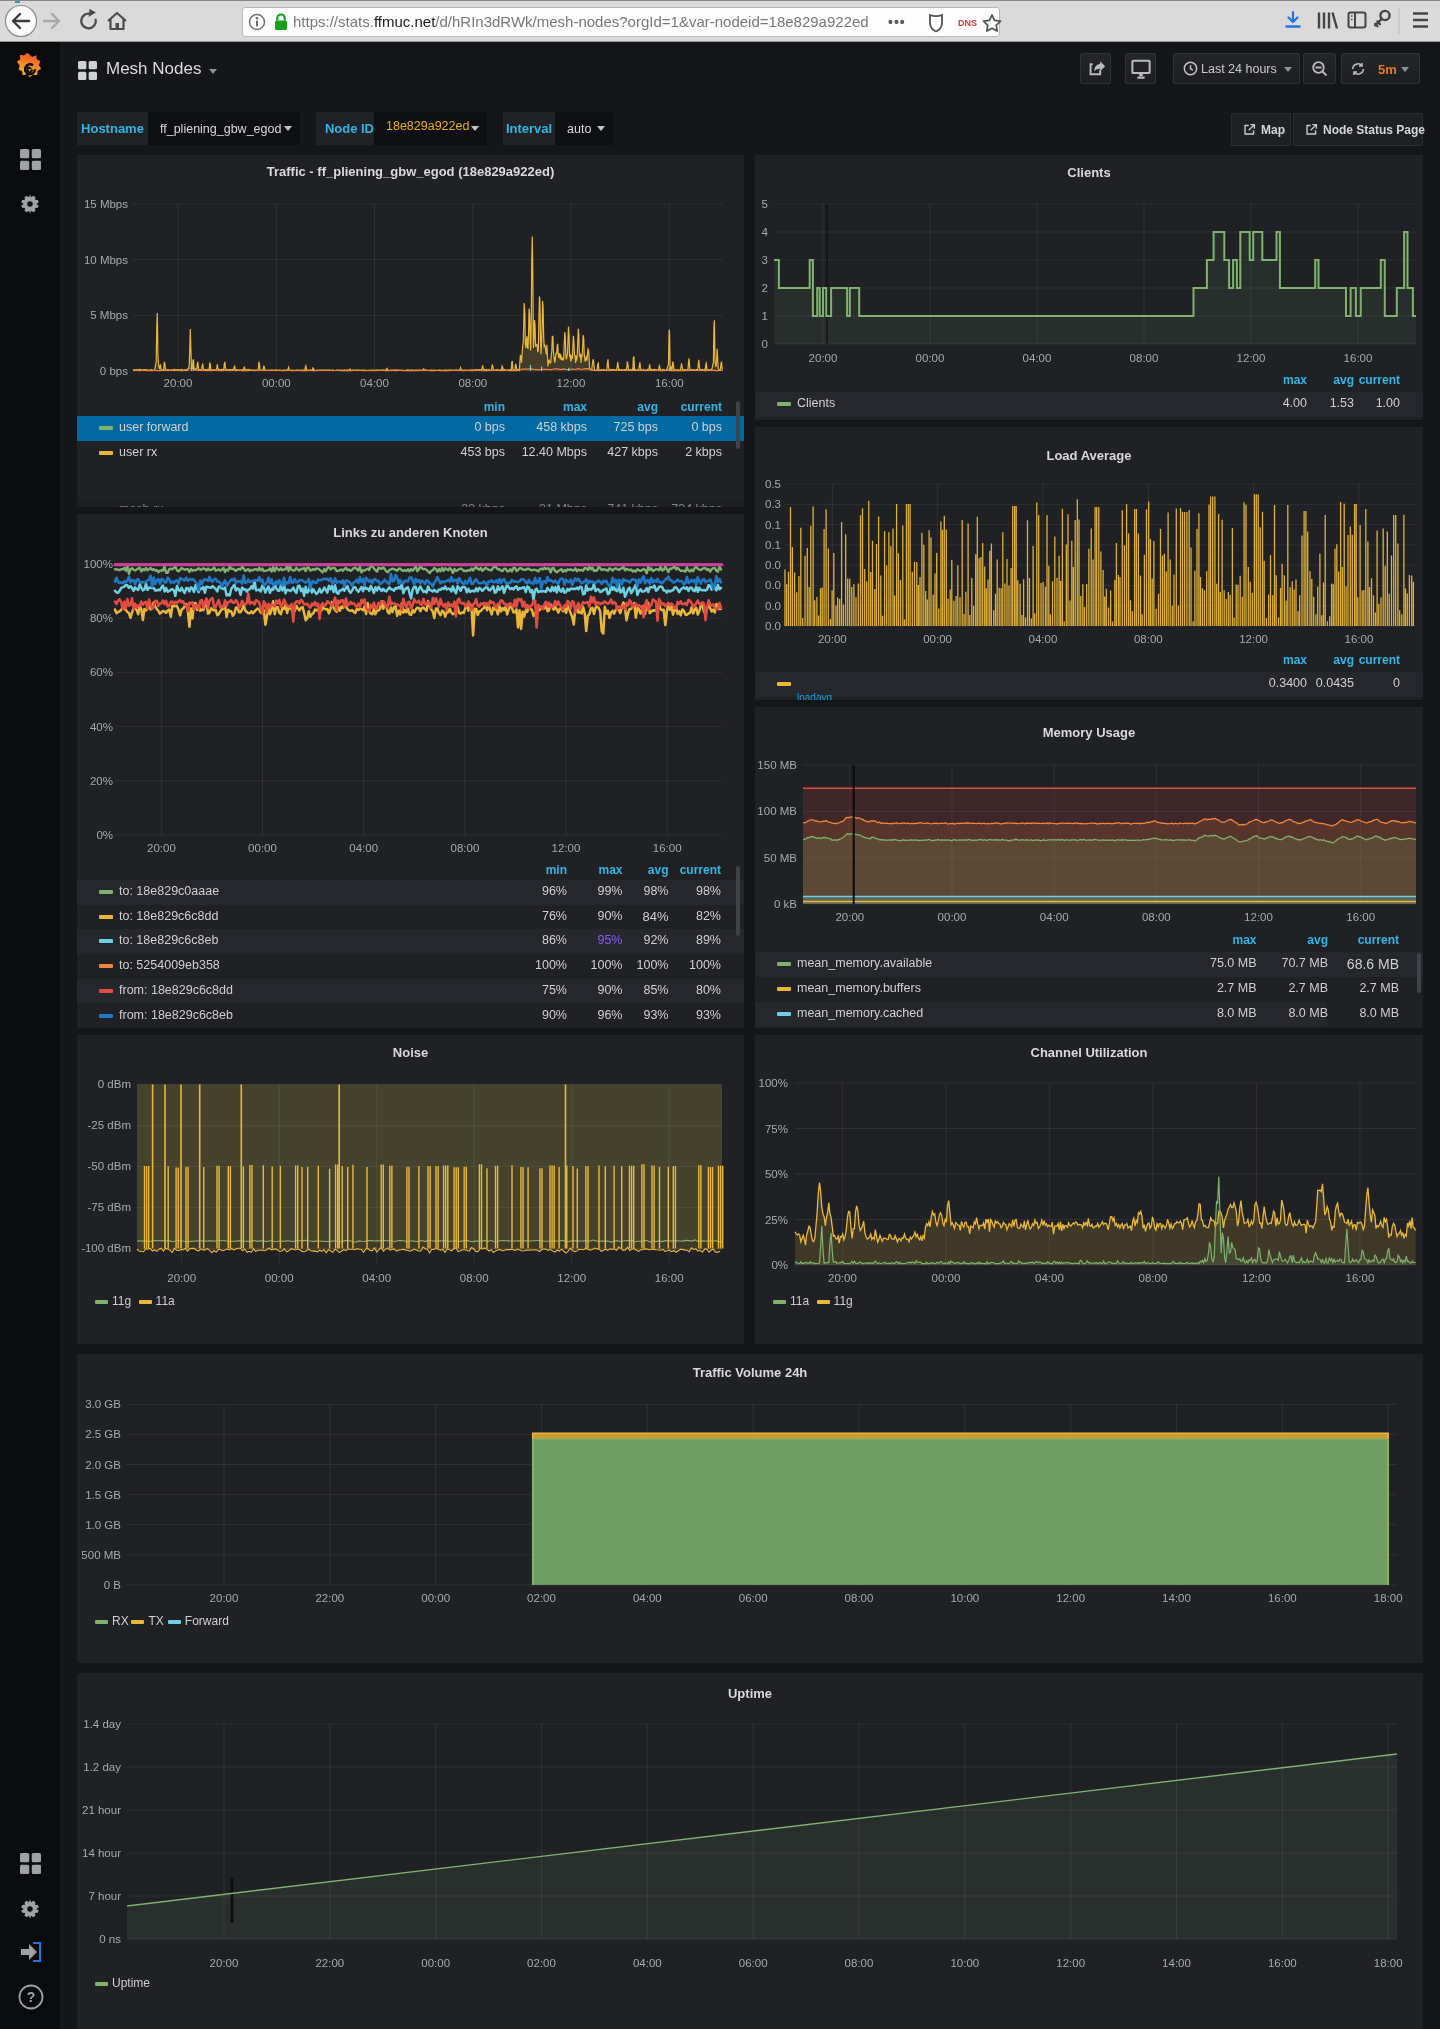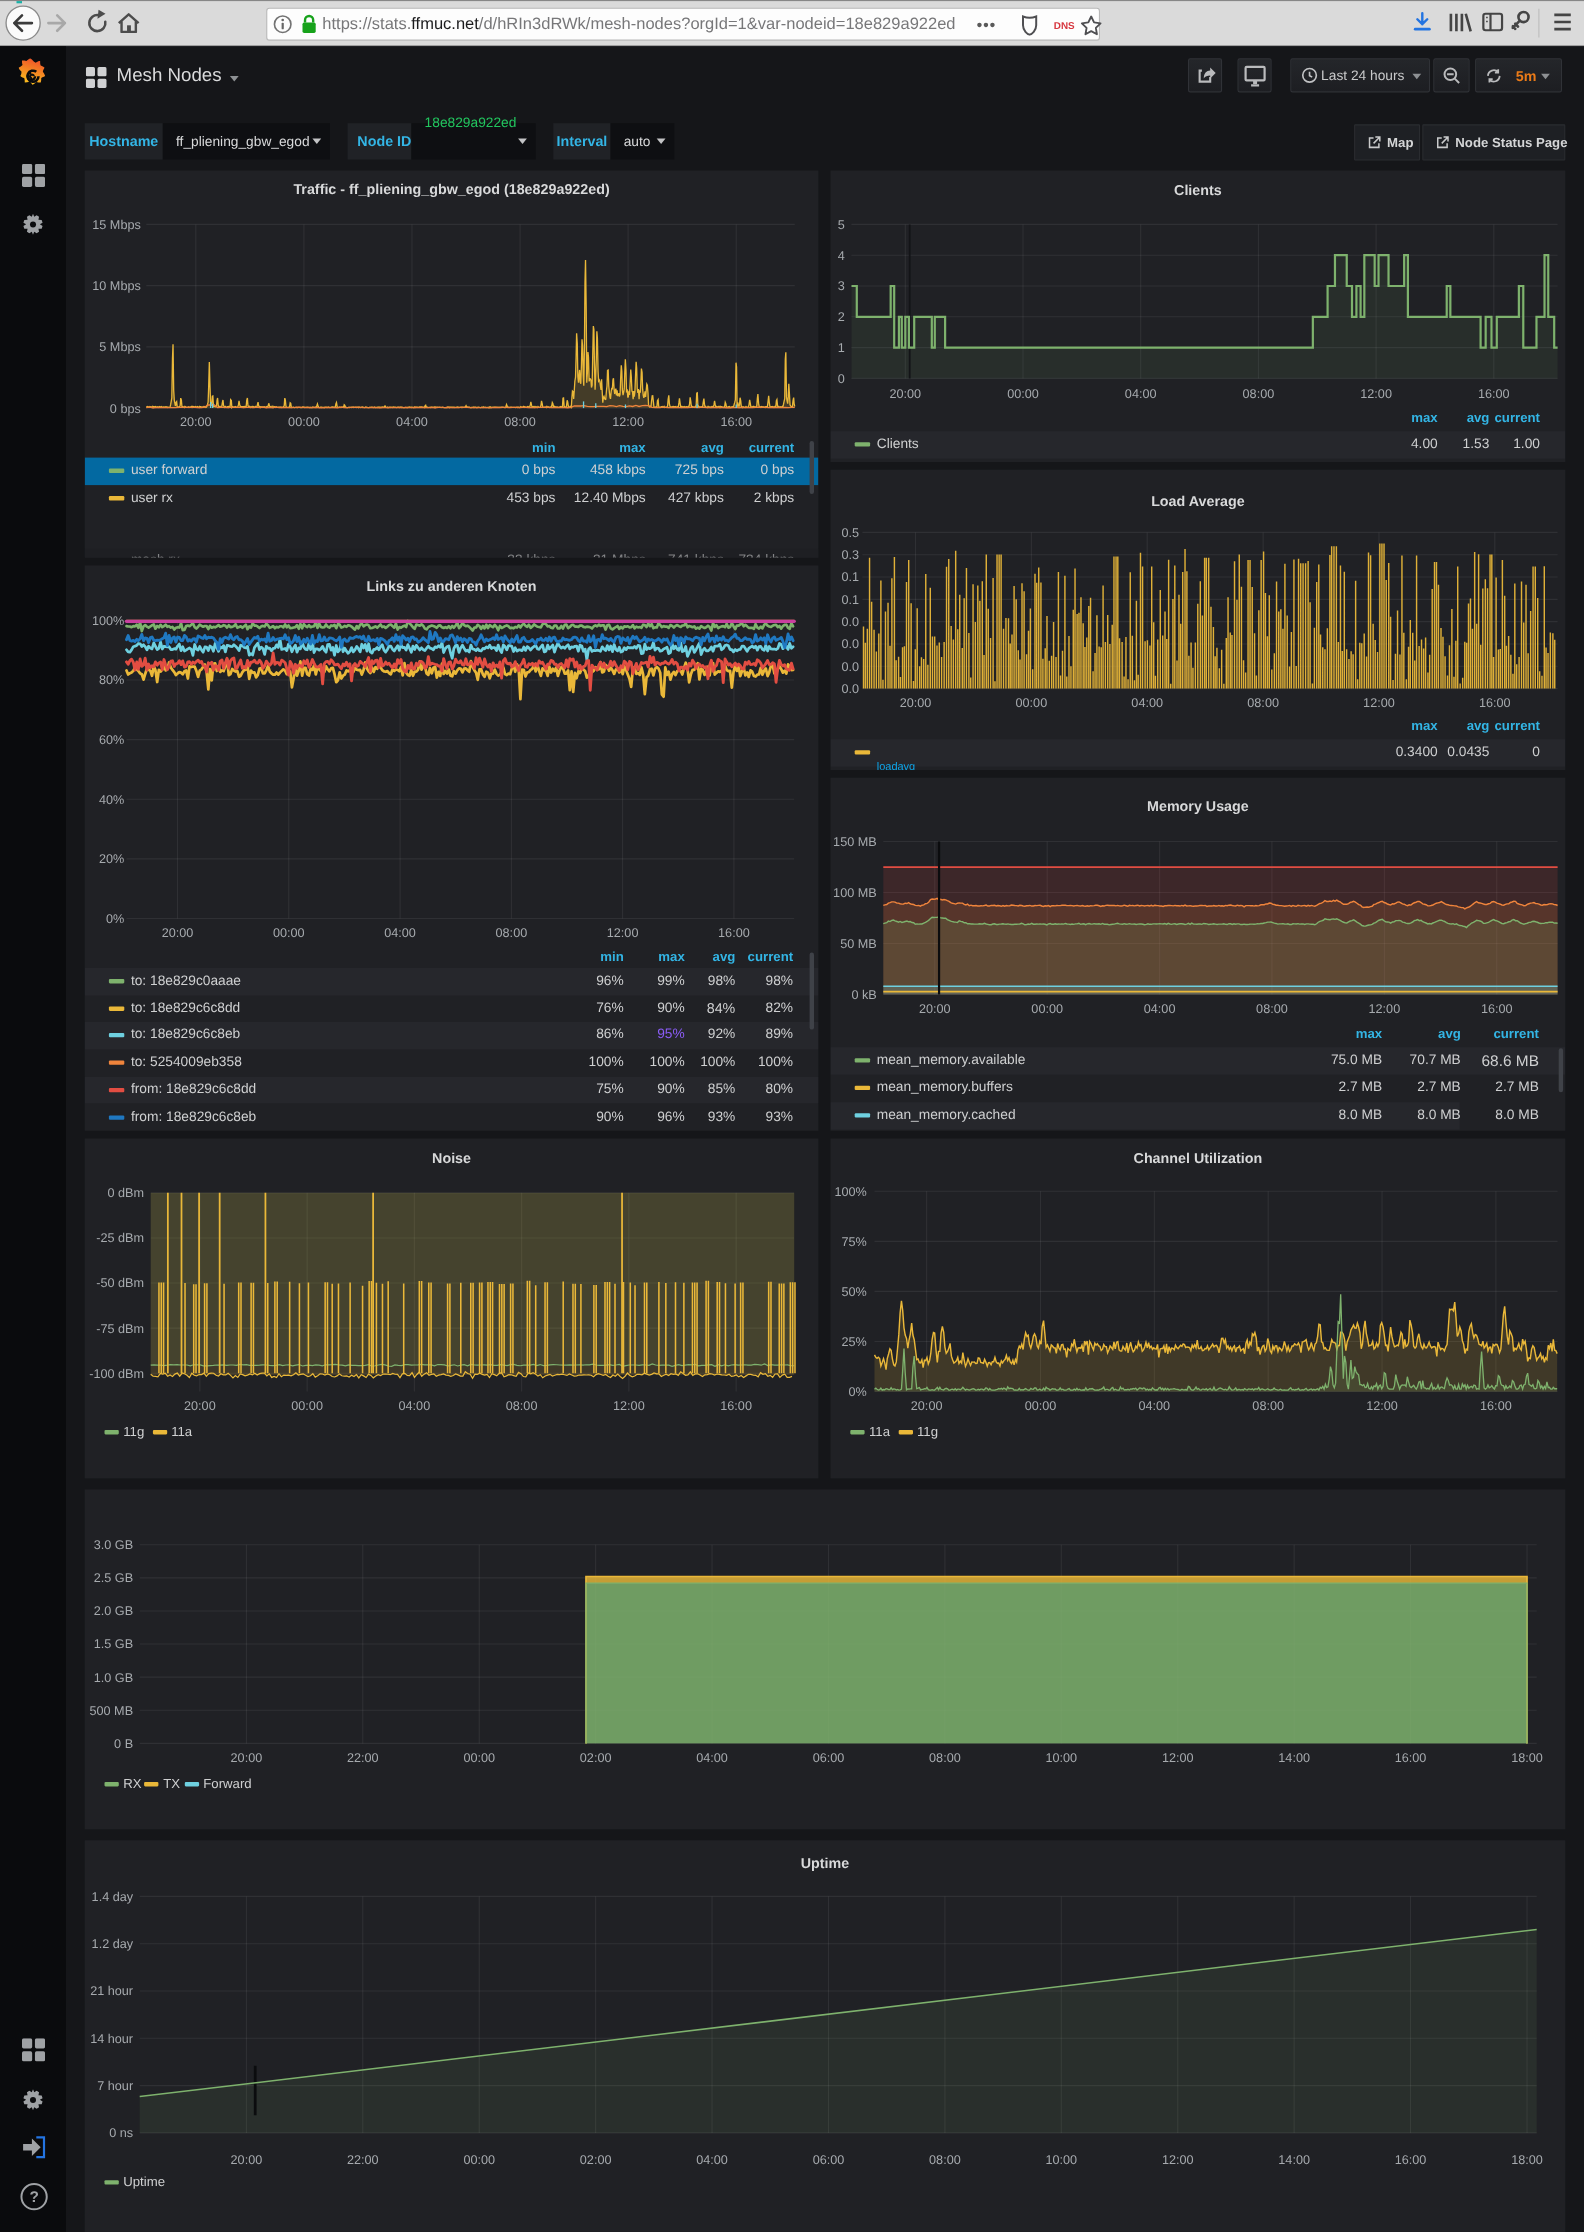--- a/index.html
+++ b/index.html
@@ -123,21 +123,21 @@
     <div style="position:absolute;left:1378px;top:19.5px;font-size:13px;font-weight:700;color:#eb7b18">5m</div>
     <div style="position:absolute;left:1401px;top:25px;width:0;height:0;border-left:4.5px solid transparent;border-right:4.5px solid transparent;border-top:5px solid #8d9093"></div>
     <div style="position:absolute;left:77px;top:70px;height:33px;background:#202226;width:71px;"></div>
     <div style="position:absolute;left:77px;top:79px;width:71px;text-align:center;font-size:13px;font-weight:600;color:#33b5e5">Hostname</div>
     <div style="position:absolute;left:148px;top:70px;height:33px;width:152px;background:#0e0f12"></div>
     <div style="position:absolute;left:160px;top:79.5px;font-size:12.5px;color:#d8d9da">ff_pliening_gbw_egod</div>
     <div style="position:absolute;left:284px;top:84px;width:0;height:0;border-left:4.5px solid transparent;border-right:4.5px solid transparent;border-top:5px solid #c3c4c6"></div>
     <div style="position:absolute;left:316px;top:70px;height:33px;background:#202226;width:58px;"></div>
     <div style="position:absolute;left:316px;top:79px;width:58px;text-align:right;font-size:13px;font-weight:600;color:#33b5e5">Node ID</div>
     <div style="position:absolute;left:374px;top:70px;height:33px;width:113px;background:#0e0f12"></div>
-    <div style="position:absolute;left:386px;top:62px;font-size:12.5px;color:#22c55e">18e829a922ed</div>
+    <div style="position:absolute;left:386px;top:77px;font-size:12.5px;color:#eab308">18e829a922ed</div>
     <div style="position:absolute;left:471px;top:84px;width:0;height:0;border-left:4.5px solid transparent;border-right:4.5px solid transparent;border-top:5px solid #c3c4c6"></div>
     <div style="position:absolute;left:503px;top:70px;height:33px;background:#202226;width:52px;"></div>
     <div style="position:absolute;left:503px;top:79px;width:52px;text-align:center;font-size:13px;font-weight:600;color:#33b5e5">Interval</div>
     <div style="position:absolute;left:555px;top:70px;height:33px;width:58px;background:#0e0f12"></div>
     <div style="position:absolute;left:567px;top:79.5px;font-size:12.5px;color:#d8d9da">auto</div>
     <div style="position:absolute;left:597px;top:84px;width:0;height:0;border-left:4.5px solid transparent;border-right:4.5px solid transparent;border-top:5px solid #c3c4c6"></div>
     <div style="position:absolute;left:1231px;top:71px;height:33px;width:60px;background:#1e2024;border:1px solid #2a2c30;border-radius:1px"></div>
     <svg width="13" height="13" style="position:absolute;left:1243px;top:81px" viewBox="0 0 16 16">
       <path d="M7,3H2.5v10.5H13V9" fill="none" stroke="#c9cacb" stroke-width="1.7"></path>
       <path d="M9,2h5v5M14,2l-7,7" fill="none" stroke="#c9cacb" stroke-width="1.7"></path>
@@ -526,20 +526,21 @@
       <path d="M40.0,227.9L41.2,227.0L42.3,227.9L43.5,228.7L44.7,228.4L45.8,226.9L47.0,228.7L48.2,228.2L49.3,228.4L50.5,227.4L51.6,227.6L52.8,228.3L54.0,228.3L55.1,226.6L56.3,228.3L57.5,227.6L58.6,227.8L59.8,228.7L61.0,228.1L62.1,228.7L63.3,228.5L64.5,227.9L65.6,211.2L66.8,190.9L67.9,212.8L69.1,228.4L70.3,227.6L71.4,227.8L72.6,227.6L73.8,227.6L74.9,207.9L76.1,197.8L77.3,216.7L78.4,227.4L79.6,227.0L80.8,226.4L81.9,228.5L83.1,228.0L84.2,228.0L85.4,227.4L86.6,227.6L87.7,226.2L88.9,228.3L90.1,228.7L91.2,228.7L92.4,228.3L93.6,228.7L94.7,228.7L95.9,227.6L97.1,226.3L98.2,228.3L99.4,226.2L100.5,228.0L101.7,228.4L102.9,228.7L104.0,227.5L105.2,227.1L106.4,227.6L107.5,228.7L108.7,228.7L109.9,228.0L111.0,227.9L112.2,228.6L113.4,227.5L114.5,228.7L115.7,227.9L116.8,227.9L118.0,228.5L119.2,227.6L120.3,226.1L121.5,227.5L122.7,228.7L123.8,227.9L125.0,228.2L126.2,228.7L127.3,228.3L128.5,227.8L129.7,227.4L130.8,227.9L132.0,228.7L133.2,228.5L134.3,228.0L135.5,228.7L136.6,227.9L137.8,227.8L139.0,228.7L140.1,228.1L141.3,226.6L142.5,227.3L143.6,228.7L144.8,227.3L146.0,228.5L147.1,228.7L148.3,228.7L149.5,228.7L150.6,228.3L151.8,228.0L152.9,227.3L154.1,227.8L155.3,227.1L156.4,228.0L157.6,226.9L158.8,227.6L159.9,228.6L161.1,225.8L162.3,227.4L163.4,227.0L164.6,227.2L165.8,227.4L166.9,228.7L168.1,228.6L169.2,228.7L170.4,228.7L171.6,227.2L172.7,228.7L173.9,228.3L175.1,228.6L176.2,228.1L177.4,227.4L178.6,228.2L179.7,228.7L180.9,228.7L182.1,227.2L183.2,227.8L184.4,228.0L185.5,226.7L186.7,226.8L187.9,228.7L189.0,228.6L190.2,227.8L191.4,228.7L192.5,228.7L193.7,226.9L194.9,228.7L196.0,226.1L197.2,227.2L198.4,227.5L199.5,228.7L200.7,228.1L201.8,227.4L203.0,227.9L204.2,227.7L205.3,228.7L206.5,228.7L207.7,228.4L208.8,226.8L210.0,228.4L211.2,227.9L212.3,228.7L213.5,228.7L214.7,228.6L215.8,227.8L217.0,227.4L218.1,228.7L219.3,228.7L220.5,228.7L221.6,227.8L222.8,228.7L224.0,227.1L225.1,228.6L226.3,227.9L227.5,228.7L228.6,228.7L229.8,228.4L231.0,228.7L232.1,226.7L233.3,228.7L234.5,228.4L235.6,227.4L236.8,227.7L237.9,227.3L239.1,228.1L240.3,228.7L241.4,228.7L242.6,228.5L243.8,228.7L244.9,228.1L246.1,227.9L247.3,227.2L248.4,225.9L249.6,228.7L250.8,228.0L251.9,228.0L253.1,228.7L254.2,228.7L255.4,227.0L256.6,226.3L257.7,228.7L258.9,227.9L260.1,228.5L261.2,228.7L262.4,228.7L263.6,225.8L264.7,227.7L265.9,227.0L267.1,228.7L268.2,228.3L269.4,228.4L270.5,228.0L271.7,228.7L272.9,227.7L274.0,227.9L275.2,227.2L276.4,227.8L277.5,227.0L278.7,228.7L279.9,227.7L281.0,226.7L282.2,226.9L283.4,227.7L284.5,226.8L285.7,227.2L286.8,228.7L288.0,227.8L289.2,228.7L290.3,227.9L291.5,228.7L292.7,226.6L293.8,227.8L295.0,228.7L296.2,228.4L297.3,228.7L298.5,226.8L299.7,226.2L300.8,228.2L302.0,227.1L303.1,228.7L304.3,227.1L305.5,228.5L306.6,227.2L307.8,228.7L309.0,227.8L310.1,227.8L311.3,227.7L312.5,227.4L313.6,227.9L314.8,228.1L316.0,228.2L317.1,228.7L318.3,228.7L319.5,227.9L320.6,228.5L321.8,228.5L322.9,228.2L324.1,228.7L325.3,225.3L326.4,225.8L327.6,228.1L328.8,228.7L329.9,228.7L331.1,227.7L332.3,226.0L333.4,228.0L334.6,227.3L335.8,228.5L336.9,228.7L338.1,227.8L339.2,227.9L340.4,228.4L341.6,227.5L342.7,228.7L343.9,228.0L345.1,227.2L346.2,228.6L347.4,228.7L348.6,226.1L349.7,228.7L350.9,228.7L352.1,227.9L353.2,227.2L354.4,226.8L355.5,227.3L356.7,228.1L357.9,228.5L359.0,227.9L360.2,228.7L361.4,228.2L362.5,225.7L363.7,227.6L364.9,228.7L366.0,228.5L367.2,228.2L368.4,226.7L369.5,228.7L370.7,228.2L371.8,228.1L373.0,228.7L374.2,228.1L375.3,228.7L376.5,227.4L377.7,228.2L378.8,228.7L380.0,227.6L381.2,227.9L382.3,228.3L383.5,227.6L384.7,228.7L385.8,227.7L387.0,227.7L388.1,228.0L389.3,226.4L390.5,228.7L391.6,227.9L392.8,227.6L394.0,228.4L395.1,228.7L396.3,228.2L397.5,227.5L398.6,228.4L399.8,228.7L401.0,228.4L402.1,228.2L403.3,226.8L404.4,228.1L405.6,228.3L406.8,228.7L407.9,228.5L409.1,227.9L410.3,228.7L411.4,228.7L412.6,228.6L413.8,228.7L414.9,228.7L416.1,228.7L417.3,227.4L418.4,226.5L419.6,228.5L420.8,228.2L421.9,228.7L423.1,228.2L424.2,228.3L425.4,227.2L426.6,228.7L427.7,228.7L428.9,228.3L430.1,228.7L431.2,227.9L432.4,227.2L433.6,228.7L434.7,228.7L435.9,228.1L437.1,227.7L438.2,228.7L439.4,228.0L440.5,228.7L441.7,228.1L442.9,227.6L444.0,228.7L445.2,226.1L446.4,227.1L447.5,225.3L448.7,227.8L449.9,223.4L451.0,226.4L452.2,225.7L453.4,218.5L454.5,207.4L455.7,211.8L456.8,223.8L458.0,226.6L459.2,222.4L460.3,193.2L461.5,166.6L462.7,167.8L463.8,141.6L465.0,181.3L466.2,218.3L467.3,197.7L468.5,203.6L469.7,223.3L470.8,227.8L472.0,214.5L473.1,201.5L474.3,218.1L475.5,217.1L476.6,207.4L477.8,212.2L479.0,213.8L480.1,214.8L481.3,223.8L482.5,223.8L483.6,224.7L484.8,223.7L486.0,226.4L487.1,226.2L488.3,222.8L489.4,227.0L490.6,227.8L491.8,225.6L492.9,227.8L494.1,224.9L495.3,225.5L496.4,222.9L497.6,227.8L498.8,225.0L499.9,224.2L501.1,227.4L502.3,225.4L503.4,212.9L504.6,213.9L505.8,224.5L506.9,227.0L508.1,227.8L509.2,227.8L510.4,227.8L511.6,227.8L512.7,224.8L513.9,214.6L515.1,220.5L516.2,223.6L517.4,227.8L518.6,224.9L519.7,224.1L520.9,224.2L522.1,224.1L523.2,225.3L524.4,216.6L525.5,221.2L526.7,225.4L527.9,226.4L529.0,225.4L530.2,224.3L531.4,226.5L532.5,227.8L533.7,225.4L534.9,221.3L536.0,220.9L537.2,227.8L538.4,220.0L539.5,226.6L540.7,226.8L541.8,227.7L543.0,227.1L544.2,227.8L545.3,225.2L546.5,222.7L547.7,227.8L548.8,226.2L550.0,227.8L551.2,227.1L552.3,224.1L553.5,227.8L554.7,226.3L555.8,225.9L557.0,226.8L558.1,227.3L559.3,221.2L560.5,217.7L561.6,219.9L562.8,224.2L564.0,223.8L565.1,224.6L566.3,227.5L567.5,224.7L568.6,227.8L569.8,227.8L571.0,223.5L572.1,227.8L573.3,227.8L574.4,223.1L575.6,225.6L576.8,223.9L577.9,227.7L579.1,224.3L580.3,227.1L581.4,225.9L582.6,225.3L583.8,226.6L584.9,224.1L586.1,224.6L587.3,227.8L588.4,227.4L589.6,227.8L590.7,209.2L591.9,193.7L593.1,211.3L594.2,226.7L595.4,227.8L596.6,226.7L597.7,224.0L598.9,226.6L600.1,226.0L601.2,224.6L602.4,226.6L603.6,227.8L604.7,224.7L605.9,224.8L607.1,215.6L608.2,216.7L609.4,223.0L610.5,224.5L611.7,224.7L612.9,227.8L614.0,224.7L615.2,227.1L616.4,226.4L617.5,225.1L618.7,226.5L619.9,220.1L621.0,221.2L622.2,225.0L623.4,227.8L624.5,227.8L625.7,227.0L626.8,224.6L628.0,224.1L629.2,227.8L630.3,224.0L631.5,223.5L632.7,216.1L633.8,213.3L635.0,223.5L636.2,224.3L637.3,225.3L638.5,223.8L639.7,227.2L640.8,227.5L642.0,226.8L643.1,220.1L644.3,221.9L645.5,226.6L646.6,224.9L647.8,227.8L649.0,225.3L650.1,227.3L651.3,221.2L652.5,226.4L653.6,226.2L654.8,227.8L656.0,227.8L657.1,226.2L658.3,227.5L659.4,227.4L660.6,227.5L660.6,230.0L40.0,230.0Z" fill="rgba(126,178,109,0.12)"></path>
       <path d="M40.0,196.7L41.2,198.9L42.3,199.9L43.5,198.8L44.7,200.1L45.8,206.8L47.0,203.6L48.2,200.1L49.3,204.0L50.5,210.1L51.6,200.1L52.8,195.9L54.0,191.2L55.1,192.5L56.3,200.5L57.5,205.7L58.6,206.7L59.8,203.1L61.0,190.5L62.1,178.3L63.3,158.4L64.5,147.6L65.6,156.0L66.8,172.1L67.9,178.7L69.1,181.7L70.3,190.7L71.4,183.2L72.6,177.6L73.8,167.9L74.9,178.7L76.1,182.9L77.3,192.4L78.4,201.1L79.6,200.4L80.8,203.7L81.9,204.0L83.1,201.2L84.2,208.2L85.4,201.6L86.6,202.0L87.7,199.1L88.9,205.0L90.1,201.8L91.2,195.1L92.4,182.6L93.6,176.4L94.7,176.9L95.9,192.0L97.1,203.5L98.2,193.5L99.4,193.4L100.5,177.0L101.7,170.8L102.9,176.2L104.0,189.6L105.2,195.3L106.4,193.6L107.5,190.8L108.7,186.2L109.9,197.9L111.0,201.2L112.2,204.1L113.4,203.2L114.5,202.1L115.7,199.0L116.8,204.5L118.0,202.4L119.2,204.1L120.3,194.7L121.5,201.3L122.7,207.2L123.8,204.6L125.0,200.3L126.2,203.7L127.3,206.3L128.5,203.2L129.7,203.3L130.8,203.2L132.0,204.6L133.2,204.4L134.3,199.5L135.5,199.9L136.6,203.6L137.8,203.9L139.0,204.3L140.1,200.7L141.3,203.5L142.5,207.0L143.6,203.8L144.8,203.7L146.0,205.7L147.1,203.0L148.3,203.0L149.5,199.0L150.6,203.0L151.8,204.5L152.9,204.0L154.1,206.8L155.3,202.2L156.4,204.0L157.6,201.9L158.8,200.7L159.9,197.1L161.1,201.7L162.3,199.3L163.4,203.2L164.6,204.7L165.8,201.5L166.9,205.8L168.1,200.8L169.2,203.3L170.4,192.4L171.6,188.7L172.7,190.4L173.9,186.9L175.1,191.8L176.2,182.4L177.4,176.5L178.6,179.9L179.7,178.9L180.9,187.3L182.1,190.6L183.2,186.4L184.4,179.7L185.5,177.7L186.7,180.4L187.9,188.6L189.0,190.6L190.2,184.4L191.4,187.1L192.5,170.7L193.7,165.6L194.9,177.6L196.0,189.9L197.2,187.7L198.4,190.6L199.5,193.4L200.7,187.6L201.8,188.6L203.0,190.2L204.2,190.4L205.3,195.4L206.5,186.4L207.7,190.5L208.8,192.2L210.0,187.5L211.2,187.1L212.3,191.8L213.5,191.5L214.7,198.9L215.8,190.9L217.0,192.1L218.1,192.9L219.3,186.9L220.5,188.7L221.6,182.5L222.8,188.9L224.0,193.9L225.1,190.4L226.3,190.3L227.5,190.7L228.6,188.0L229.8,194.0L231.0,184.1L232.1,187.1L233.3,184.1L234.5,196.6L235.6,184.5L236.8,186.4L237.9,189.5L239.1,192.2L240.3,186.1L241.4,187.9L242.6,186.6L243.8,188.6L244.9,189.0L246.1,192.7L247.3,191.5L248.4,187.3L249.6,189.2L250.8,189.3L251.9,194.9L253.1,192.1L254.2,188.6L255.4,190.0L256.6,191.7L257.7,184.9L258.9,191.3L260.1,185.2L261.2,184.6L262.4,192.1L263.6,193.3L264.7,193.3L265.9,189.0L267.1,191.2L268.2,192.4L269.4,185.9L270.5,194.9L271.7,189.3L272.9,185.3L274.0,190.7L275.2,193.9L276.4,192.5L277.5,188.8L278.7,190.5L279.9,185.0L281.0,188.4L282.2,187.4L283.4,193.4L284.5,192.2L285.7,189.3L286.8,185.4L288.0,190.4L289.2,185.7L290.3,190.3L291.5,188.7L292.7,191.6L293.8,190.2L295.0,191.2L296.2,191.4L297.3,187.1L298.5,199.1L299.7,191.3L300.8,190.9L302.0,191.0L303.1,188.5L304.3,194.7L305.5,186.7L306.6,195.9L307.8,189.3L309.0,193.4L310.1,190.5L311.3,190.8L312.5,192.1L313.6,187.8L314.8,190.0L316.0,191.0L317.1,189.4L318.3,187.9L319.5,189.0L320.6,186.8L321.8,187.4L322.9,190.1L324.1,189.5L325.3,189.7L326.4,190.0L327.6,192.9L328.8,187.8L329.9,190.1L331.1,187.5L332.3,190.4L333.4,183.3L334.6,190.9L335.8,191.0L336.9,189.2L338.1,192.8L339.2,192.6L340.4,191.0L341.6,191.2L342.7,188.5L343.9,192.2L345.1,190.4L346.2,188.9L347.4,186.8L348.6,189.5L349.7,188.3L350.9,188.1L352.1,190.3L353.2,194.8L354.4,188.6L355.5,181.8L356.7,181.6L357.9,185.8L359.0,182.9L360.2,190.4L361.4,188.5L362.5,191.8L363.7,189.6L364.9,193.0L366.0,190.0L367.2,188.5L368.4,194.2L369.5,190.3L370.7,190.0L371.8,188.7L373.0,193.0L374.2,191.8L375.3,191.0L376.5,195.7L377.7,186.0L378.8,183.2L380.0,191.1L381.2,185.3L382.3,187.5L383.5,177.6L384.7,179.1L385.8,176.4L387.0,181.1L388.1,193.3L389.3,189.6L390.5,196.4L391.6,191.8L392.8,188.8L394.0,188.1L395.1,193.4L396.3,191.1L397.5,181.8L398.6,185.8L399.8,193.2L401.0,195.1L402.1,188.7L403.3,191.9L404.4,188.5L405.6,188.4L406.8,193.6L407.9,190.0L409.1,191.1L410.3,193.0L411.4,190.4L412.6,184.5L413.8,188.5L414.9,193.1L416.1,189.0L417.3,193.5L418.4,191.9L419.6,188.6L420.8,188.6L421.9,186.6L423.1,187.6L424.2,187.8L425.4,186.0L426.6,188.7L427.7,194.6L428.9,184.9L430.1,184.7L431.2,184.0L432.4,182.8L433.6,188.8L434.7,192.1L435.9,190.2L437.1,185.4L438.2,189.7L439.4,192.6L440.5,186.8L441.7,185.6L442.9,179.6L444.0,168.9L445.2,169.3L446.4,184.8L447.5,185.7L448.7,191.1L449.9,190.3L451.0,192.1L452.2,192.6L453.4,192.6L454.5,188.3L455.7,182.9L456.8,185.3L458.0,185.4L459.2,186.3L460.3,191.8L461.5,188.2L462.7,188.2L463.8,176.2L465.0,176.2L466.2,177.9L467.3,182.6L468.5,192.8L469.7,185.0L470.8,182.1L472.0,179.0L473.1,174.2L474.3,172.0L475.5,169.5L476.6,172.4L477.8,172.5L479.0,167.8L480.1,171.4L481.3,176.6L482.5,191.1L483.6,187.0L484.8,172.7L486.0,165.7L487.1,177.1L488.3,182.3L489.4,188.6L490.6,188.0L491.8,187.6L492.9,184.5L494.1,191.3L495.3,190.1L496.4,186.1L497.6,189.0L498.8,185.7L499.9,170.0L501.1,167.4L502.3,171.3L503.4,178.5L504.6,188.1L505.8,187.9L506.9,193.5L508.1,181.6L509.2,171.5L510.4,180.2L511.6,185.6L512.7,189.4L513.9,188.8L515.1,187.8L516.2,188.4L517.4,183.0L518.6,176.2L519.7,178.0L520.9,191.1L522.1,182.6L523.2,189.1L524.4,188.3L525.5,185.2L526.7,165.1L527.9,169.6L529.0,176.1L530.2,188.8L531.4,190.5L532.5,189.2L533.7,181.2L534.9,177.5L536.0,184.5L537.2,189.3L538.4,191.2L539.5,187.0L540.7,190.2L541.8,190.4L543.0,188.2L544.2,185.1L545.3,188.5L546.5,190.4L547.7,189.5L548.8,189.2L550.0,189.8L551.2,198.1L552.3,185.1L553.5,188.9L554.7,191.9L555.8,190.7L557.0,191.3L558.1,193.0L559.3,189.5L560.5,187.3L561.6,173.1L562.8,155.2L564.0,155.6L565.1,155.1L566.3,156.6L567.5,148.8L568.6,162.6L569.8,180.0L571.0,177.3L572.1,171.5L573.3,175.0L574.4,183.8L575.6,187.1L576.8,195.4L577.9,191.4L579.1,192.2L580.3,175.8L581.4,170.8L582.6,168.3L583.8,176.7L584.9,181.3L586.1,178.2L587.3,178.8L588.4,182.1L589.6,187.1L590.7,187.5L591.9,188.5L593.1,184.3L594.2,190.4L595.4,188.7L596.6,186.2L597.7,193.0L598.9,189.9L600.1,189.7L601.2,195.3L602.4,187.3L603.6,188.4L604.7,187.1L605.9,187.2L607.1,189.9L608.2,194.6L609.4,191.5L610.5,176.8L611.7,160.3L612.9,152.6L614.0,166.8L615.2,179.7L616.4,187.3L617.5,174.8L618.7,177.2L619.9,180.5L621.0,193.6L622.2,190.7L623.4,191.8L624.5,189.6L625.7,186.4L626.8,190.7L628.0,192.3L629.2,182.4L630.3,186.7L631.5,184.3L632.7,192.1L633.8,202.6L635.0,199.3L636.2,200.1L637.3,191.7L638.5,188.4L639.7,190.1L640.8,195.9L642.0,201.5L643.1,199.5L644.3,198.2L645.5,195.5L646.6,200.3L647.8,198.2L649.0,203.4L650.1,199.4L651.3,201.0L652.5,188.0L653.6,191.0L654.8,185.9L656.0,193.6L657.1,182.6L658.3,192.5L659.4,192.9L660.6,195.6" fill="none" stroke="#EAB839" stroke-width="1.3"></path>
       <path d="M40.0,227.9L41.2,227.0L42.3,227.9L43.5,228.7L44.7,228.4L45.8,226.9L47.0,228.7L48.2,228.2L49.3,228.4L50.5,227.4L51.6,227.6L52.8,228.3L54.0,228.3L55.1,226.6L56.3,228.3L57.5,227.6L58.6,227.8L59.8,228.7L61.0,228.1L62.1,228.7L63.3,228.5L64.5,227.9L65.6,211.2L66.8,190.9L67.9,212.8L69.1,228.4L70.3,227.6L71.4,227.8L72.6,227.6L73.8,227.6L74.9,207.9L76.1,197.8L77.3,216.7L78.4,227.4L79.6,227.0L80.8,226.4L81.9,228.5L83.1,228.0L84.2,228.0L85.4,227.4L86.6,227.6L87.7,226.2L88.9,228.3L90.1,228.7L91.2,228.7L92.4,228.3L93.6,228.7L94.7,228.7L95.9,227.6L97.1,226.3L98.2,228.3L99.4,226.2L100.5,228.0L101.7,228.4L102.9,228.7L104.0,227.5L105.2,227.1L106.4,227.6L107.5,228.7L108.7,228.7L109.9,228.0L111.0,227.9L112.2,228.6L113.4,227.5L114.5,228.7L115.7,227.9L116.8,227.9L118.0,228.5L119.2,227.6L120.3,226.1L121.5,227.5L122.7,228.7L123.8,227.9L125.0,228.2L126.2,228.7L127.3,228.3L128.5,227.8L129.7,227.4L130.8,227.9L132.0,228.7L133.2,228.5L134.3,228.0L135.5,228.7L136.6,227.9L137.8,227.8L139.0,228.7L140.1,228.1L141.3,226.6L142.5,227.3L143.6,228.7L144.8,227.3L146.0,228.5L147.1,228.7L148.3,228.7L149.5,228.7L150.6,228.3L151.8,228.0L152.9,227.3L154.1,227.8L155.3,227.1L156.4,228.0L157.6,226.9L158.8,227.6L159.9,228.6L161.1,225.8L162.3,227.4L163.4,227.0L164.6,227.2L165.8,227.4L166.9,228.7L168.1,228.6L169.2,228.7L170.4,228.7L171.6,227.2L172.7,228.7L173.9,228.3L175.1,228.6L176.2,228.1L177.4,227.4L178.6,228.2L179.7,228.7L180.9,228.7L182.1,227.2L183.2,227.8L184.4,228.0L185.5,226.7L186.7,226.8L187.9,228.7L189.0,228.6L190.2,227.8L191.4,228.7L192.5,228.7L193.7,226.9L194.9,228.7L196.0,226.1L197.2,227.2L198.4,227.5L199.5,228.7L200.7,228.1L201.8,227.4L203.0,227.9L204.2,227.7L205.3,228.7L206.5,228.7L207.7,228.4L208.8,226.8L210.0,228.4L211.2,227.9L212.3,228.7L213.5,228.7L214.7,228.6L215.8,227.8L217.0,227.4L218.1,228.7L219.3,228.7L220.5,228.7L221.6,227.8L222.8,228.7L224.0,227.1L225.1,228.6L226.3,227.9L227.5,228.7L228.6,228.7L229.8,228.4L231.0,228.7L232.1,226.7L233.3,228.7L234.5,228.4L235.6,227.4L236.8,227.7L237.9,227.3L239.1,228.1L240.3,228.7L241.4,228.7L242.6,228.5L243.8,228.7L244.9,228.1L246.1,227.9L247.3,227.2L248.4,225.9L249.6,228.7L250.8,228.0L251.9,228.0L253.1,228.7L254.2,228.7L255.4,227.0L256.6,226.3L257.7,228.7L258.9,227.9L260.1,228.5L261.2,228.7L262.4,228.7L263.6,225.8L264.7,227.7L265.9,227.0L267.1,228.7L268.2,228.3L269.4,228.4L270.5,228.0L271.7,228.7L272.9,227.7L274.0,227.9L275.2,227.2L276.4,227.8L277.5,227.0L278.7,228.7L279.9,227.7L281.0,226.7L282.2,226.9L283.4,227.7L284.5,226.8L285.7,227.2L286.8,228.7L288.0,227.8L289.2,228.7L290.3,227.9L291.5,228.7L292.7,226.6L293.8,227.8L295.0,228.7L296.2,228.4L297.3,228.7L298.5,226.8L299.7,226.2L300.8,228.2L302.0,227.1L303.1,228.7L304.3,227.1L305.5,228.5L306.6,227.2L307.8,228.7L309.0,227.8L310.1,227.8L311.3,227.7L312.5,227.4L313.6,227.9L314.8,228.1L316.0,228.2L317.1,228.7L318.3,228.7L319.5,227.9L320.6,228.5L321.8,228.5L322.9,228.2L324.1,228.7L325.3,225.3L326.4,225.8L327.6,228.1L328.8,228.7L329.9,228.7L331.1,227.7L332.3,226.0L333.4,228.0L334.6,227.3L335.8,228.5L336.9,228.7L338.1,227.8L339.2,227.9L340.4,228.4L341.6,227.5L342.7,228.7L343.9,228.0L345.1,227.2L346.2,228.6L347.4,228.7L348.6,226.1L349.7,228.7L350.9,228.7L352.1,227.9L353.2,227.2L354.4,226.8L355.5,227.3L356.7,228.1L357.9,228.5L359.0,227.9L360.2,228.7L361.4,228.2L362.5,225.7L363.7,227.6L364.9,228.7L366.0,228.5L367.2,228.2L368.4,226.7L369.5,228.7L370.7,228.2L371.8,228.1L373.0,228.7L374.2,228.1L375.3,228.7L376.5,227.4L377.7,228.2L378.8,228.7L380.0,227.6L381.2,227.9L382.3,228.3L383.5,227.6L384.7,228.7L385.8,227.7L387.0,227.7L388.1,228.0L389.3,226.4L390.5,228.7L391.6,227.9L392.8,227.6L394.0,228.4L395.1,228.7L396.3,228.2L397.5,227.5L398.6,228.4L399.8,228.7L401.0,228.4L402.1,228.2L403.3,226.8L404.4,228.1L405.6,228.3L406.8,228.7L407.9,228.5L409.1,227.9L410.3,228.7L411.4,228.7L412.6,228.6L413.8,228.7L414.9,228.7L416.1,228.7L417.3,227.4L418.4,226.5L419.6,228.5L420.8,228.2L421.9,228.7L423.1,228.2L424.2,228.3L425.4,227.2L426.6,228.7L427.7,228.7L428.9,228.3L430.1,228.7L431.2,227.9L432.4,227.2L433.6,228.7L434.7,228.7L435.9,228.1L437.1,227.7L438.2,228.7L439.4,228.0L440.5,228.7L441.7,228.1L442.9,227.6L444.0,228.7L445.2,226.1L446.4,227.1L447.5,225.3L448.7,227.8L449.9,223.4L451.0,226.4L452.2,225.7L453.4,218.5L454.5,207.4L455.7,211.8L456.8,223.8L458.0,226.6L459.2,222.4L460.3,193.2L461.5,166.6L462.7,167.8L463.8,141.6L465.0,181.3L466.2,218.3L467.3,197.7L468.5,203.6L469.7,223.3L470.8,227.8L472.0,214.5L473.1,201.5L474.3,218.1L475.5,217.1L476.6,207.4L477.8,212.2L479.0,213.8L480.1,214.8L481.3,223.8L482.5,223.8L483.6,224.7L484.8,223.7L486.0,226.4L487.1,226.2L488.3,222.8L489.4,227.0L490.6,227.8L491.8,225.6L492.9,227.8L494.1,224.9L495.3,225.5L496.4,222.9L497.6,227.8L498.8,225.0L499.9,224.2L501.1,227.4L502.3,225.4L503.4,212.9L504.6,213.9L505.8,224.5L506.9,227.0L508.1,227.8L509.2,227.8L510.4,227.8L511.6,227.8L512.7,224.8L513.9,214.6L515.1,220.5L516.2,223.6L517.4,227.8L518.6,224.9L519.7,224.1L520.9,224.2L522.1,224.1L523.2,225.3L524.4,216.6L525.5,221.2L526.7,225.4L527.9,226.4L529.0,225.4L530.2,224.3L531.4,226.5L532.5,227.8L533.7,225.4L534.9,221.3L536.0,220.9L537.2,227.8L538.4,220.0L539.5,226.6L540.7,226.8L541.8,227.7L543.0,227.1L544.2,227.8L545.3,225.2L546.5,222.7L547.7,227.8L548.8,226.2L550.0,227.8L551.2,227.1L552.3,224.1L553.5,227.8L554.7,226.3L555.8,225.9L557.0,226.8L558.1,227.3L559.3,221.2L560.5,217.7L561.6,219.9L562.8,224.2L564.0,223.8L565.1,224.6L566.3,227.5L567.5,224.7L568.6,227.8L569.8,227.8L571.0,223.5L572.1,227.8L573.3,227.8L574.4,223.1L575.6,225.6L576.8,223.9L577.9,227.7L579.1,224.3L580.3,227.1L581.4,225.9L582.6,225.3L583.8,226.6L584.9,224.1L586.1,224.6L587.3,227.8L588.4,227.4L589.6,227.8L590.7,209.2L591.9,193.7L593.1,211.3L594.2,226.7L595.4,227.8L596.6,226.7L597.7,224.0L598.9,226.6L600.1,226.0L601.2,224.6L602.4,226.6L603.6,227.8L604.7,224.7L605.9,224.8L607.1,215.6L608.2,216.7L609.4,223.0L610.5,224.5L611.7,224.7L612.9,227.8L614.0,224.7L615.2,227.1L616.4,226.4L617.5,225.1L618.7,226.5L619.9,220.1L621.0,221.2L622.2,225.0L623.4,227.8L624.5,227.8L625.7,227.0L626.8,224.6L628.0,224.1L629.2,227.8L630.3,224.0L631.5,223.5L632.7,216.1L633.8,213.3L635.0,223.5L636.2,224.3L637.3,225.3L638.5,223.8L639.7,227.2L640.8,227.5L642.0,226.8L643.1,220.1L644.3,221.9L645.5,226.6L646.6,224.9L647.8,227.8L649.0,225.3L650.1,227.3L651.3,221.2L652.5,226.4L653.6,226.2L654.8,227.8L656.0,227.8L657.1,226.2L658.3,227.5L659.4,227.4L660.6,227.5" fill="none" stroke="#7EB26D" stroke-width="1.2"></path>
     </svg>
     <div style="position:absolute;left:18px;top:265px;width:13px;height:4px;border-radius:1px;background:#7EB26D"></div>
     <div style="position:absolute;left:35px;top:259px;font-size:12px;color:#cfd0d1">11a</div>
     <div style="position:absolute;left:61.6px;top:265px;width:13px;height:4px;border-radius:1px;background:#EAB839"></div>
     <div style="position:absolute;left:78.6px;top:259px;font-size:12px;color:#cfd0d1">11g</div>
   </div>
 <div style="position:absolute;left:77px;top:1354px;width:1346px;height:309px;background:#202125;overflow:hidden">
+    <div style="position:absolute;left:0;top:11px;width:100%;text-align:center;font-size:13px;font-weight:600;color:#d8d9da">Traffic Volume 24h</div>
     <svg width="1346" height="309" style="position:absolute;left:0;top:0">
       <line x1="50.0" y1="50.3" x2="1320.0" y2="50.3" stroke="rgba(255,255,255,0.07)" stroke-width="1"></line>
       <line x1="50.0" y1="80.4" x2="1320.0" y2="80.4" stroke="rgba(255,255,255,0.07)" stroke-width="1"></line>
       <line x1="50.0" y1="110.5" x2="1320.0" y2="110.5" stroke="rgba(255,255,255,0.07)" stroke-width="1"></line>
       <line x1="50.0" y1="140.6" x2="1320.0" y2="140.6" stroke="rgba(255,255,255,0.07)" stroke-width="1"></line>
       <line x1="50.0" y1="170.7" x2="1320.0" y2="170.7" stroke="rgba(255,255,255,0.07)" stroke-width="1"></line>
       <line x1="50.0" y1="200.8" x2="1320.0" y2="200.8" stroke="rgba(255,255,255,0.07)" stroke-width="1"></line>
       <line x1="50.0" y1="230.9" x2="1320.0" y2="230.9" stroke="rgba(255,255,255,0.07)" stroke-width="1"></line>
       <line x1="147.0" y1="50.3" x2="147.0" y2="230.9" stroke="rgba(255,255,255,0.07)" stroke-width="1"></line>
       <line x1="252.8" y1="50.3" x2="252.8" y2="230.9" stroke="rgba(255,255,255,0.07)" stroke-width="1"></line>

